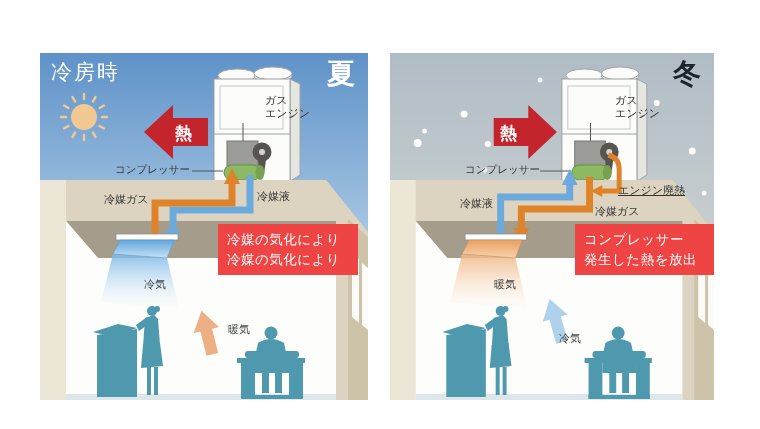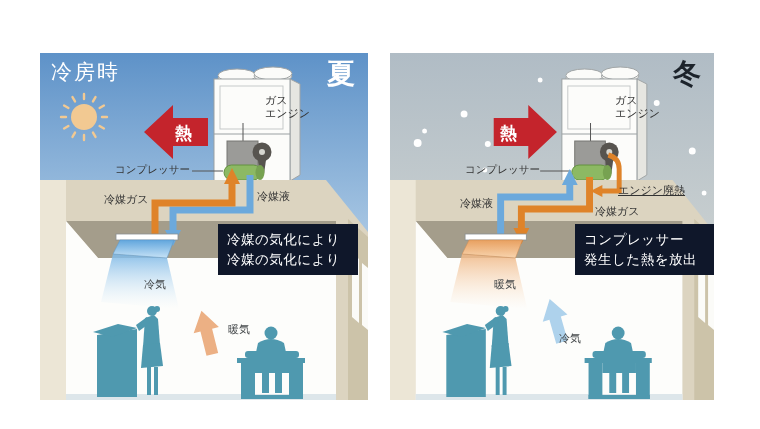--- a/index.html
+++ b/index.html
@@ -30,21 +30,21 @@
   .panel-cooling .pipe-left-label{left:64px;top:140px;}
   .panel-cooling .pipe-right-label{left:217px;top:137px;}
   .panel-heating .pipe-left-label{left:70px;top:144px;}
   .panel-heating .pipe-right-label{left:205px;top:152px;}
   .waste-heat-label{left:228px;top:131px;text-decoration:underline;}
   .indoor-air-label{left:104px;top:225px;color:#44484a;}
   .panel-cooling .room-air-label{left:188px;top:270px;color:#44484a;}
   .panel-heating .room-air-label{left:169px;top:279px;color:#44484a;}
 
   .caption{
-    top:171px;width:131px;background:#0f172a;color:#ffffff;
+    top:171px;width:131px;background:#ef4444;color:#ffffff;
     font-size:13.5px;line-height:1.45;padding:6px 0 6px 9px;letter-spacing:0.5px;
   }
   .panel-cooling .caption{left:178px;}
   .panel-heating .caption{left:185px;}
 </style>
 </head>
 <body>
 
 <div class="panel panel-cooling">
   <svg class="art" viewBox="0 0 328 347" preserveAspectRatio="none">

